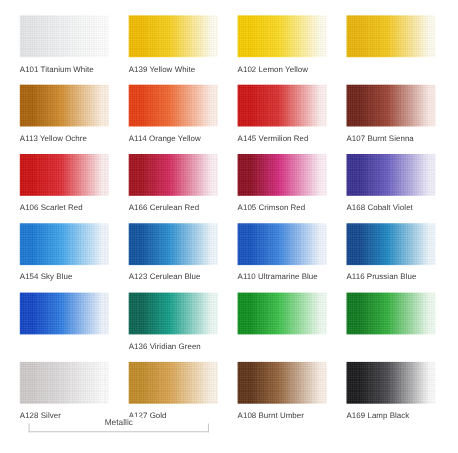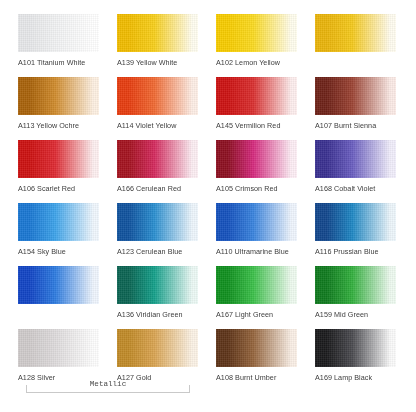--- a/index.html
+++ b/index.html
@@ -97,21 +97,20 @@
     left: 0;
     right: 0;
     top: 1px;
     text-align: center;
     font-size: 7.6px;
     color: #4a4a4a;
   }
   .metallic-label span {
     background: #ffffff;
     padding: 0 7px;
-    font-family: Liberation Mono, monospace;
   }
 </style>
 </head>
 <body>
 
 <div id="chart">
 
   <div class="grid">
       <div class="cell">
         <div class="swatch" style="background: linear-gradient(90deg, rgb(230, 231, 233) 0%, rgb(230, 231, 233) 14%, rgb(241, 242, 243) 46%, rgb(255, 255, 255) 93%, rgb(255, 255, 255) 100%);"></div>
@@ -127,21 +126,21 @@
       </div>
       <div class="cell">
         <div class="swatch" style="background: linear-gradient(90deg, rgb(233, 180, 11) 0%, rgb(233, 180, 11) 14%, rgb(244, 201, 29) 46%, rgb(255, 252, 240) 93%, rgb(255, 252, 240) 100%);"></div>
       </div>
       <div class="cell">
         <div class="swatch" style="background: linear-gradient(90deg, rgb(168, 98, 10) 0%, rgb(168, 98, 10) 14%, rgb(208, 140, 46) 46%, rgb(253, 240, 226) 93%, rgb(253, 240, 226) 100%);"></div>
         <div class="label">A113 Yellow Ochre</div>
       </div>
       <div class="cell">
         <div class="swatch" style="background: linear-gradient(90deg, rgb(230, 61, 16) 0%, rgb(230, 61, 16) 14%, rgb(240, 106, 51) 46%, rgb(253, 238, 230) 93%, rgb(253, 238, 230) 100%);"></div>
-        <div class="label">A114 Violet Yellow</div>
+        <div class="label">A114 Orange Yellow</div>
       </div>
       <div class="cell">
         <div class="swatch" style="background: linear-gradient(90deg, rgb(204, 18, 18) 0%, rgb(204, 18, 18) 14%, rgb(217, 48, 48) 46%, rgb(253, 238, 238) 93%, rgb(253, 238, 238) 100%);"></div>
         <div class="label">A145 Vermilion Red</div>
       </div>
       <div class="cell">
         <div class="swatch" style="background: linear-gradient(90deg, rgb(110, 34, 24) 0%, rgb(110, 34, 24) 14%, rgb(156, 68, 52) 46%, rgb(251, 234, 230) 93%, rgb(251, 234, 230) 100%);"></div>
         <div class="label">A107 Burnt Sienna</div>
       </div>
       <div class="cell">
@@ -178,25 +177,23 @@
       </div>
       <div class="cell">
         <div class="swatch" style="background: linear-gradient(90deg, rgb(18, 68, 196) 0%, rgb(18, 68, 196) 14%, rgb(46, 124, 224) 46%, rgb(239, 245, 253) 93%, rgb(239, 245, 253) 100%);"></div>
       </div>
       <div class="cell">
         <div class="swatch" style="background: linear-gradient(90deg, rgb(11, 100, 82) 0%, rgb(11, 100, 82) 14%, rgb(20, 160, 138) 46%, rgb(236, 249, 245) 93%, rgb(236, 249, 245) 100%);"></div>
         <div class="label">A136 Viridian Green</div>
       </div>
       <div class="cell">
         <div class="swatch" style="background: linear-gradient(90deg, rgb(15, 143, 30) 0%, rgb(15, 143, 30) 14%, rgb(60, 192, 74) 46%, rgb(238, 250, 239) 93%, rgb(238, 250, 239) 100%);"></div>
-        <div class="label">A167 Light Green</div>
       </div>
       <div class="cell">
         <div class="swatch" style="background: linear-gradient(90deg, rgb(15, 122, 30) 0%, rgb(15, 122, 30) 14%, rgb(51, 176, 62) 46%, rgb(238, 250, 240) 93%, rgb(238, 250, 240) 100%);"></div>
-        <div class="label">A159 Mid Green</div>
       </div>
       <div class="cell">
         <div class="swatch" style="background: linear-gradient(90deg, rgb(207, 203, 203) 0%, rgb(207, 203, 203) 14%, rgb(222, 219, 220) 46%, rgb(253, 253, 253) 93%, rgb(253, 253, 253) 100%);"></div>
         <div class="label">A128 Silver</div>
       </div>
       <div class="cell">
         <div class="swatch" style="background: linear-gradient(90deg, rgb(192, 138, 40) 0%, rgb(192, 138, 40) 14%, rgb(217, 164, 82) 46%, rgb(251, 242, 230) 93%, rgb(251, 242, 230) 100%);"></div>
         <div class="label">A127 Gold</div>
       </div>
       <div class="cell">

